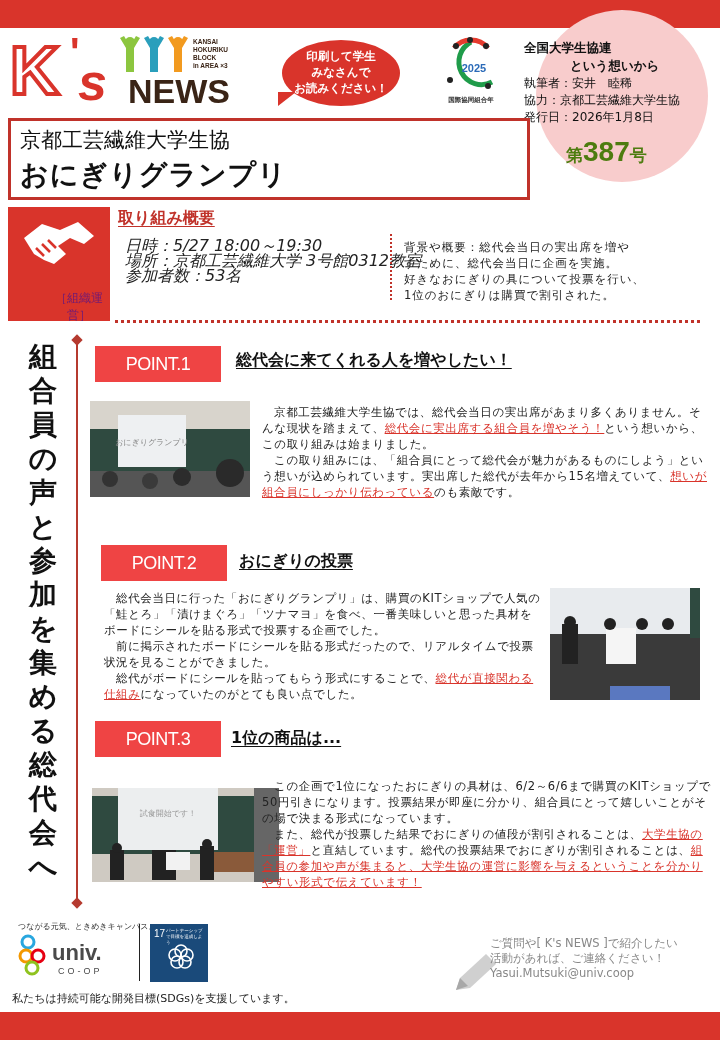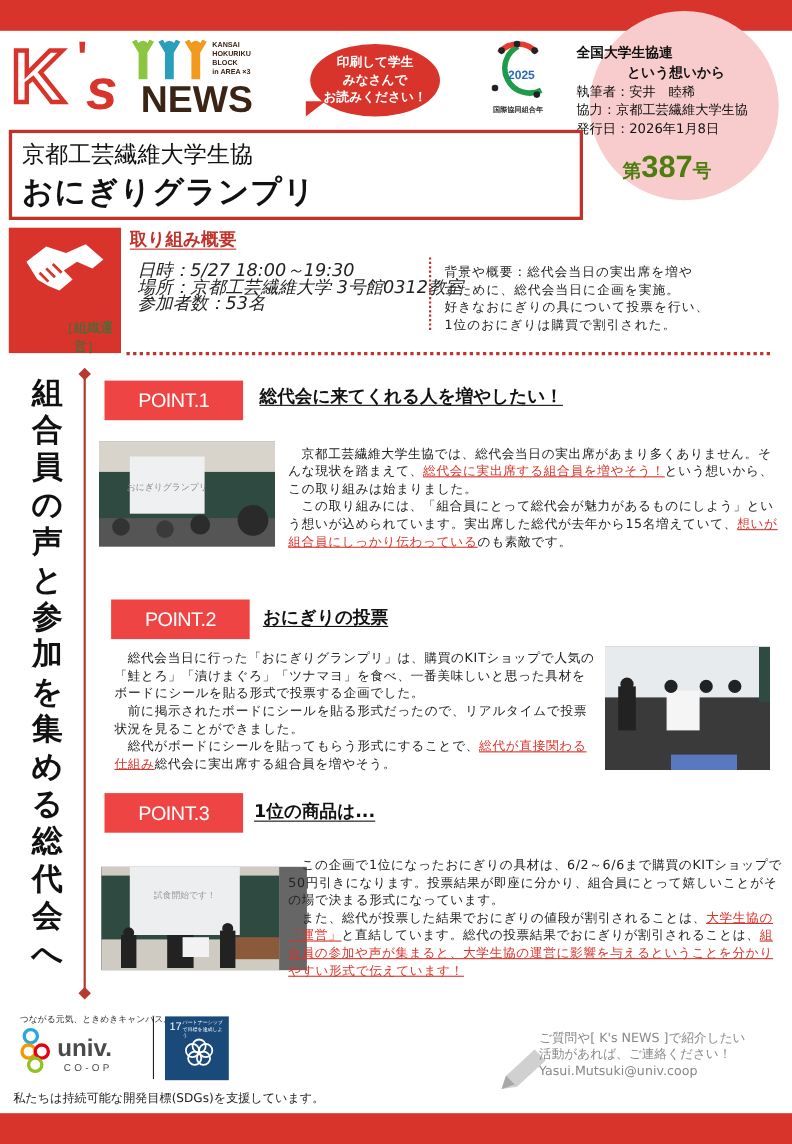--- a/index.html
+++ b/index.html
@@ -37,21 +37,21 @@
   .issue .big { font-size: 28px; font-family: "Liberation Sans", sans-serif; }
 
   
   .title-box { left: 8px; top: 118px; width: 522px; height: 82px; border: 3px solid #c0322a; background: #fff; }
   .title-1 { left: 20px; top: 126px; font-size: 21px; color: #111; }
   .title-2 { left: 20px; top: 156px; font-size: 28px; font-weight: bold; color: #111; letter-spacing: 1px; }
 
   
   .org-box { left: 8px; top: 207px; width: 102px; height: 114px; background: #d9342b; }
   .handshake { left: 20px; top: 214px; width: 78px; height: 62px; }
-  .org-label { left: 8px; top: 290px; width: 102px; text-align: center; color: #15803d; font-size: 12px; padding-left: 40px; }
+  .org-label { left: 8px; top: 290px; width: 102px; text-align: center; color: #701a75; font-size: 12px; padding-left: 40px; }
   .ov-title { left: 118px; top: 208px; font-size: 16px; font-weight: bold; color: #c0322a; text-decoration: underline; text-underline-offset: 3px; }
   .ov-line { left: 125px; font-size: 16px; line-height: 15px; color: #222; font-style: italic; }
   .ov-vdots { left: 390px; top: 234px; width: 0; height: 66px; border-left: 2px dotted #c0322a; }
   .ov-right { left: 404px; top: 239px; width: 300px; font-size: 11.5px; line-height: 16px; color: #222; letter-spacing: 1px; }
   .ov-hdots { left: 115px; top: 320px; width: 585px; height: 0; border-top: 3px dotted #c0322a; }
 
   
   .vtitle { left: 22px; top: 340px; width: 42px; font-size: 28px; font-weight: bold; line-height: 34px; color: #111; text-align: center; }
   .vtitle span { display: block; }
   .timeline { left: 76px; top: 340px; width: 2px; height: 563px; background: #b53a2f; }
@@ -203,21 +203,21 @@
 <div class="abs body-text" style="left:262px;top:404px;width:450px">
   <span>　京都工芸繊維大学生協では、総代会当日の実出席があまり多くありません。そんな現状を踏まえて、</span><span class="hl">総代会に実出席する組合員を増やそう！</span><span>という想いから、この取り組みは始まりました。</span><br>
   <span>　この取り組みには、「組合員にとって総代会が魅力があるものにしよう」という想いが込められています。実出席した総代が去年から15名増えていて、</span><span class="hl">想いが組合員にしっかり伝わっている</span><span>のも素敵です。</span>
 </div>
 
 <div class="abs point-tag" style="left:101px;top:545px">POINT.2</div>
 <div class="abs point-head" style="left:239px;top:551px">おにぎりの投票</div>
 <div class="abs body-text" style="left:104px;top:590px;width:438px">
   <span>　総代会当日に行った「おにぎりグランプリ」は、購買のKITショップで人気の「鮭とろ」「漬けまぐろ」「ツナマヨ」を食べ、一番美味しいと思った具材をボードにシールを貼る形式で投票する企画でした。</span><br>
   <span>　前に掲示されたボードにシールを貼る形式だったので、リアルタイムで投票状況を見ることができました。</span><br>
-  <span>　総代がボードにシールを貼ってもらう形式にすることで、</span><span class="hl">総代が直接関わる仕組み</span><span>総代会に実出席する組合員を増やそう。</span>
+  <span>　総代がボードにシールを貼ってもらう形式にすることで、</span><span class="hl">総代が直接関わる仕組み</span><span>になっていたのがとても良い点でした。</span>
 </div>
 <div class="abs photo" style="left:550px;top:588px;width:150px;height:112px">
   <svg width="150" height="112" viewBox="0 0 150 112">
     <rect width="150" height="112" fill="#3a3a3a"></rect>
     <rect x="0" y="0" width="140" height="46" fill="#e8ebee"></rect>
     <rect x="140" y="0" width="10" height="50" fill="#2f4a40"></rect>
     <rect x="12" y="36" width="16" height="40" fill="#222"></rect>
       <circle cx="20" cy="34" r="6" fill="#222"></circle>
     <rect x="56" y="40" width="30" height="36" fill="#f5f5f5"></rect>
     <circle cx="60" cy="36" r="6" fill="#222"></circle>

